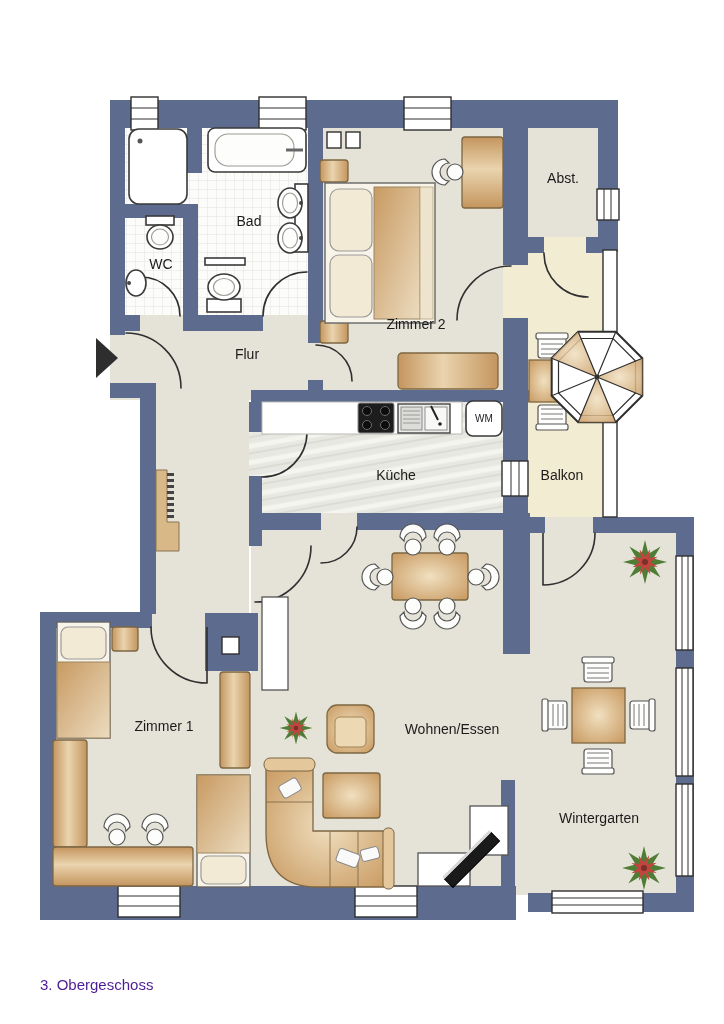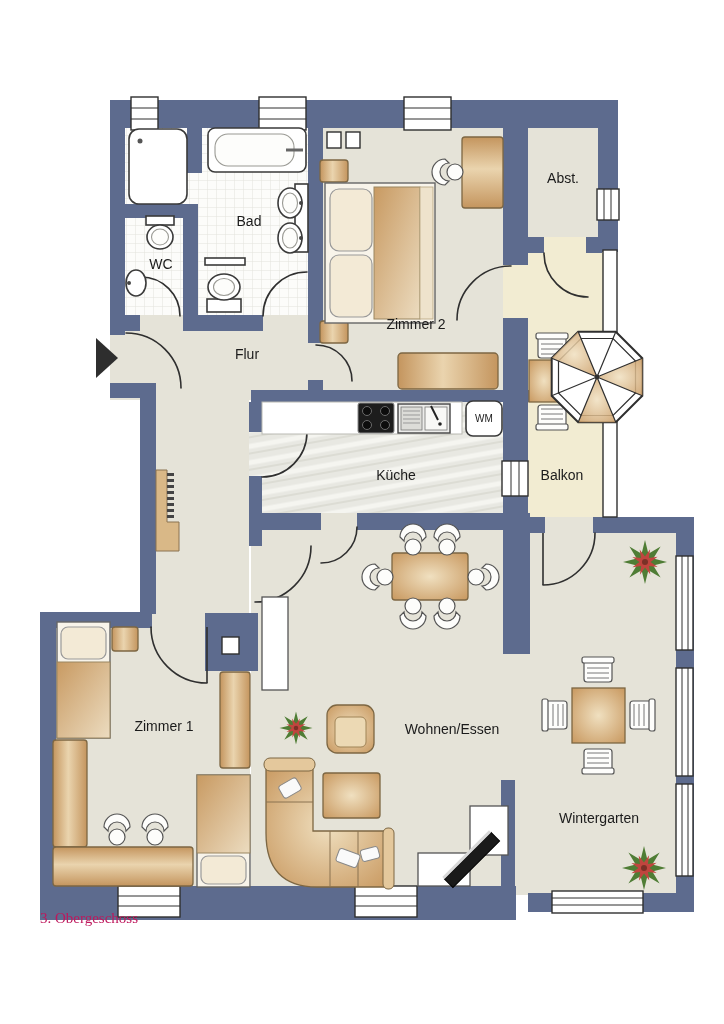--- a/index.html
+++ b/index.html
@@ -1,21 +1,21 @@
 <!DOCTYPE html>
 <html><head>
 <meta charset="utf-8">
 <style>
   html,body{margin:0;padding:0;background:#ffffff;}
   #stage{position:relative;width:724px;height:1024px;background:#ffffff;overflow:hidden;
          font-family:"Liberation Sans",sans-serif;}
   #plan-svg{position:absolute;left:0;top:0;}
   .room-label{font-family:"Liberation Sans",sans-serif;font-size:14px;fill:#1b1b1b;}
   .small-label{font-family:"Liberation Sans",sans-serif;font-size:10px;fill:#1b1b1b;}
-  #caption{position:absolute;left:40px;top:910px;font-size:15px;color:#be185d;font-family:Liberation Serif, serif;}
+  #caption{position:absolute;left:40px;top:976px;font-size:15px;color:#4c1d95;}
   .wall{fill:#5d6b8e;}
   .arc{fill:none;stroke:#2f2f2f;stroke-width:1.6;stroke-linecap:round;}
   .leaf{fill:none;stroke:#2f2f2f;stroke-width:1.6;}
   .win{fill:#ffffff;stroke:#2f2f2f;stroke-width:1.4;}
   .winline{stroke:#2f2f2f;stroke-width:1;}
   .fix{fill:#ffffff;stroke:#3a3a3a;stroke-width:1.6;}
   .fixin{fill:#fdfdfb;stroke:#9a9a94;stroke-width:1.1;}
   .furn{stroke:#7d6743;stroke-width:1.3;}
 </style>
 </head>

